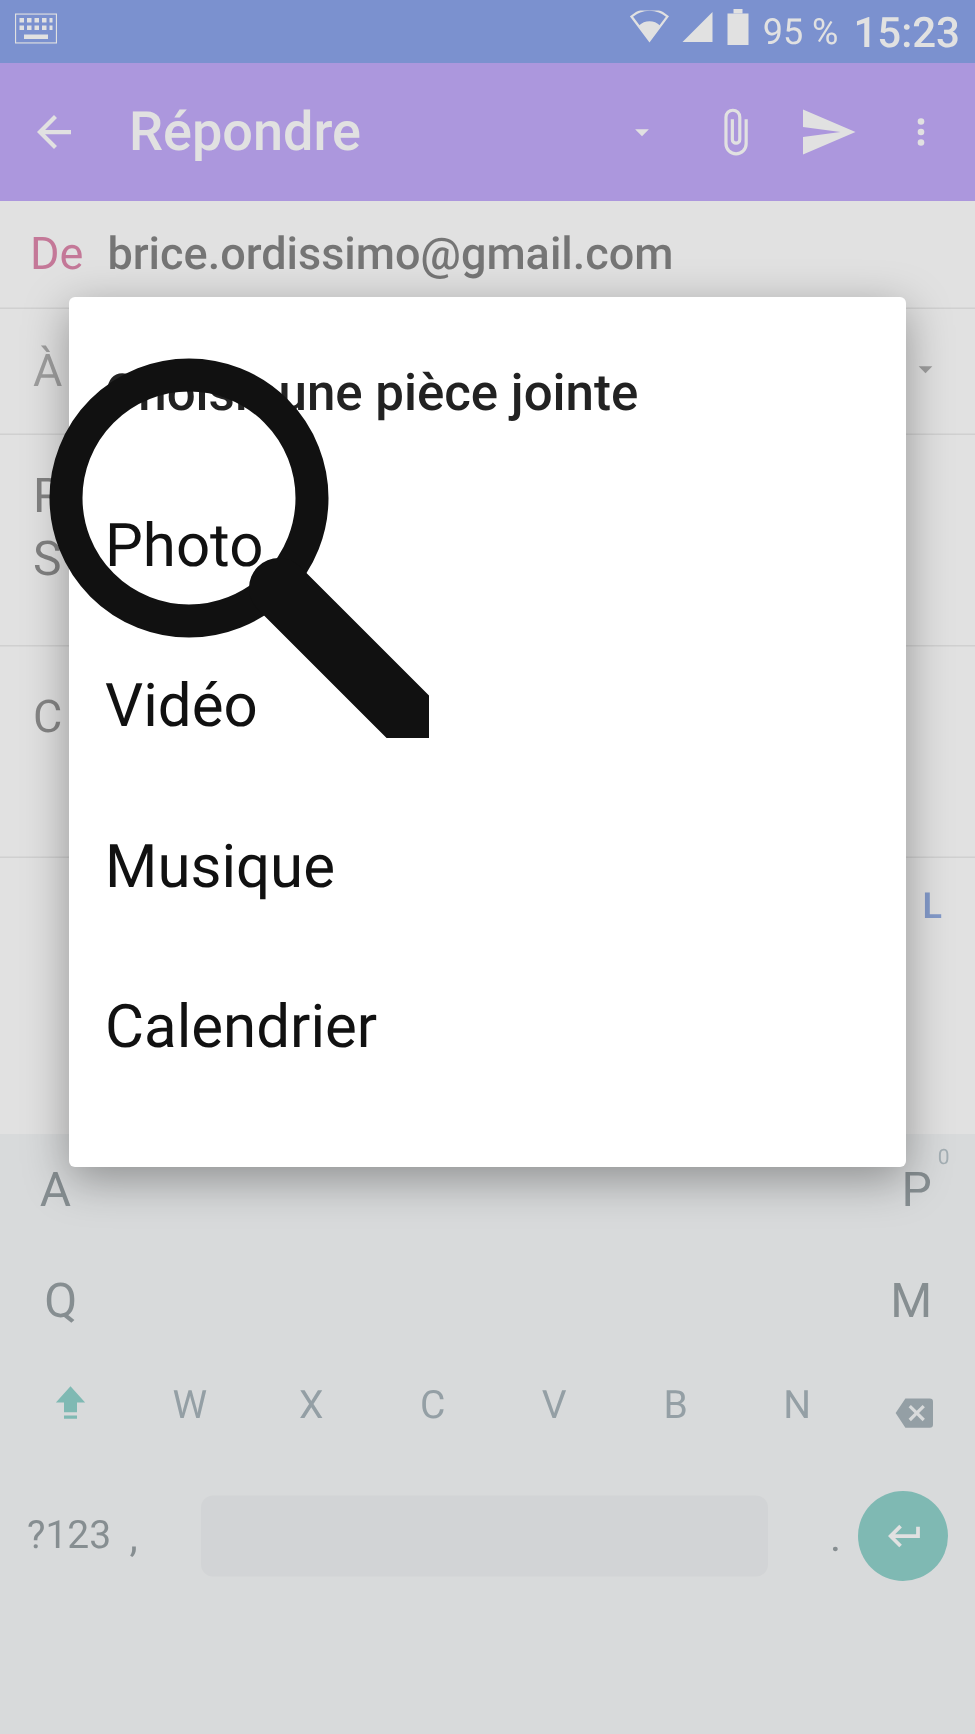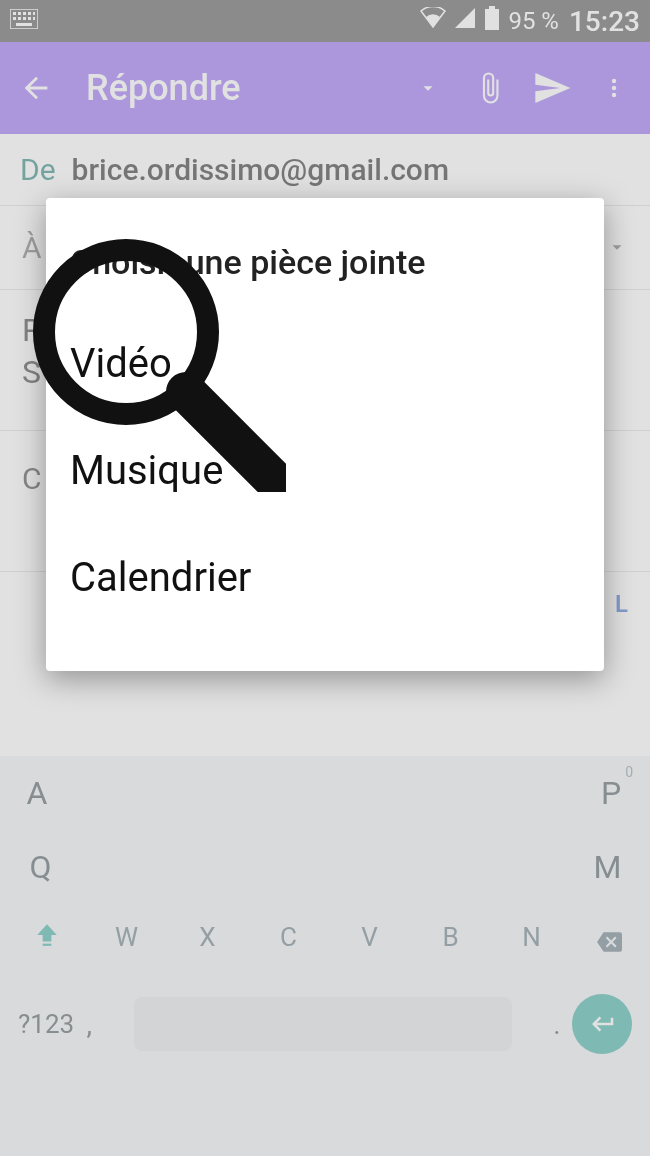--- a/index.html
+++ b/index.html
@@ -6,21 +6,21 @@
     margin: 0;
     padding: 0;
     width: 650px;
     height: 1156px;
     overflow: hidden;
     font-family: Roboto, "Helvetica Neue", Arial, sans-serif;
     background: #fff;
     position: relative;
   }
   .statusbar {
-    background: #404040;
+    background: #1d4ed8;
     height: 42px;
     color: #fff;
     display: flex;
     align-items: center;
     justify-content: space-between;
     padding: 0 10px;
     font-size: 24px;
   }
   .statusbar .right {
     display: flex;
@@ -50,21 +50,21 @@
     display:flex; align-items:center; justify-content:center;
   }
   .from-row {
     display: flex;
     align-items: center;
     gap: 16px;
     padding: 18px 20px;
     font-size: 30px;
     border-bottom: 1px solid #d9d9d9;
   }
-  .from-row .lbl { color:#0f766e; }
+  .from-row .lbl { color:#be185d; }
   .from-row .addr { font-weight: 500; color:#111;}
   .to-row {
     display:flex; align-items:center;
     padding: 24px 22px;
     font-size: 30px;
     color:#6c6c6c;
     border-bottom: 1px solid #d9d9d9;
     justify-content:space-between;
   }
   .subj-row {
@@ -323,20 +323,21 @@
           <path d="M19 7v4H7.8l3.6-3.6L10 6l-6 6 6 6 1.4-1.4L7.8 13H21V7z"></path>
         </svg>
     </div>
   </div>
 </div>
 
 <div class="scrim"></div>
 
 <div class="dialog">
   <div class="dialog-title">Choisir une pièce jointe</div>
+  <div class="dialog-item">Photo</div>
   <div class="dialog-item">Vidéo</div>
   <div class="dialog-item">Musique</div>
   <div class="dialog-item">Calendrier</div>
 </div>
 
 <div class="magnifier">
   <svg width="260" height="260" viewBox="0 0 260 260">
     <circle cx="100" cy="100" r="82" fill="none" stroke="#111" stroke-width="22"></circle>
     <line x1="160" y1="160" x2="250" y2="250" stroke="#111" stroke-width="40" stroke-linecap="round"></line>
   </svg>

